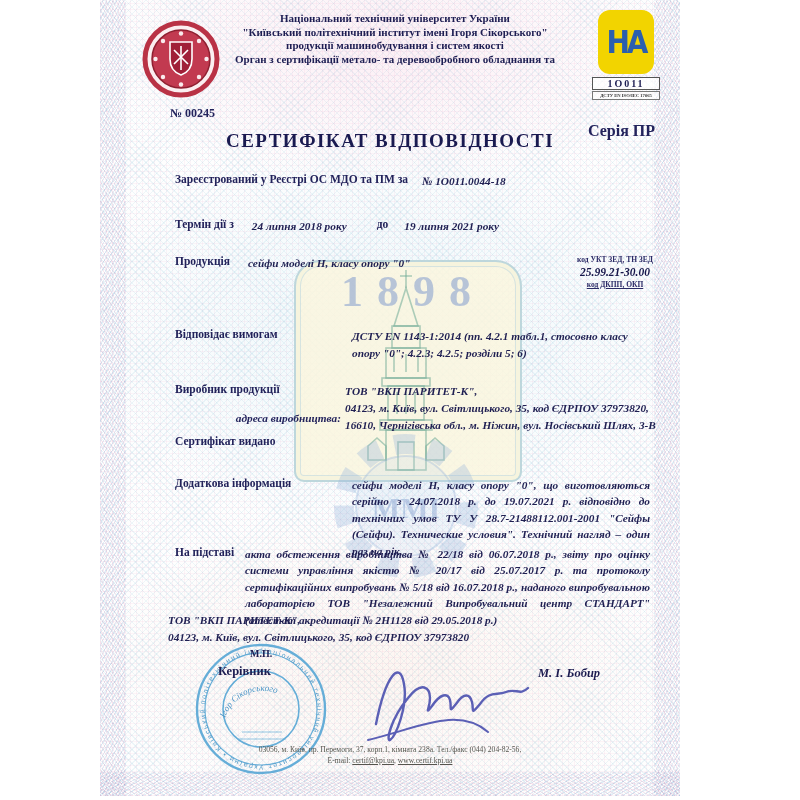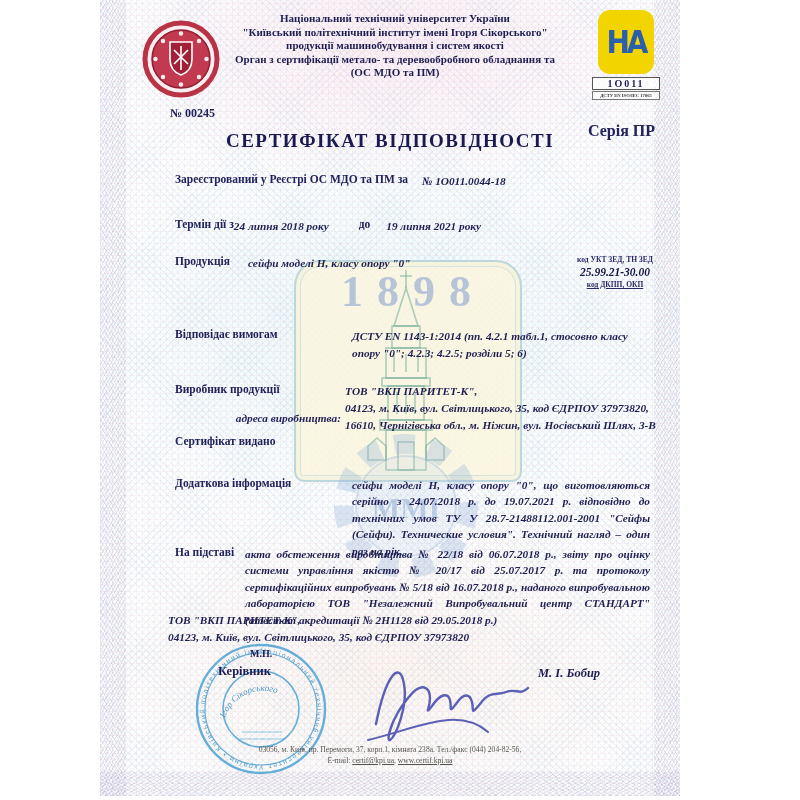--- a/index.html
+++ b/index.html
@@ -129,21 +129,20 @@
       <line x1="39" y1="26" x2="39" y2="50"></line>
       <path d="M32 30 L46 44 M46 30 L32 44"></path>
     </g>
   </svg>
 
   <div class="org">
     <div>Національний технічний університет України</div>
     <div>"Київський політехнічний інститут імені Ігоря Сікорського"</div>
     <div>продукції машинобудування і систем якості</div>
     <div>Орган з сертифікації метало- та деревообробного обладнання та</div>
-    <div>(ОС МДО та ПМ)</div>
   </div>
 
   <div class="na-block">
     <div class="na-logo">
       <span>НА</span>
     </div>
     <div class="na-code">1О011</div>
     <div class="na-std">ДСТУ EN ISO/IEC 17065</div>
   </div>
 
@@ -151,21 +150,21 @@
   <div class="series">Серія ПР</div>
   <div class="title">СЕРТИФІКАТ ВІДПОВІДНОСТІ</div>
 
   <div class="row" style="top:173px;">
     <span class="lbl">Зареєстрований у Реєстрі ОС МДО та ПМ за</span>
     <span class="val" style="margin-left:14px;">№ 1О011.0044-18</span>
   </div>
 
   <div class="row" style="top:218px;">
     <span class="lbl">Термін дії з</span>
-    <span class="val" style="font-style:italic;">24 липня 2018 року</span>
+    <span class="val" style="margin-left:18px;font-style:italic;">24 липня 2018 року</span>
     <span class="lbl" style="margin-left:30px;">до</span>
     <span class="val" style="margin-left:16px;">19 липня 2021 року</span>
   </div>
 
   <div class="row" style="top:255px;">
     <span class="lbl">Продукція</span>
     <span class="val" style="margin-left:18px;white-space:nowrap;">сейфи моделі Н, класу опору "0"</span>
   </div>
 
   <div class="codes">

